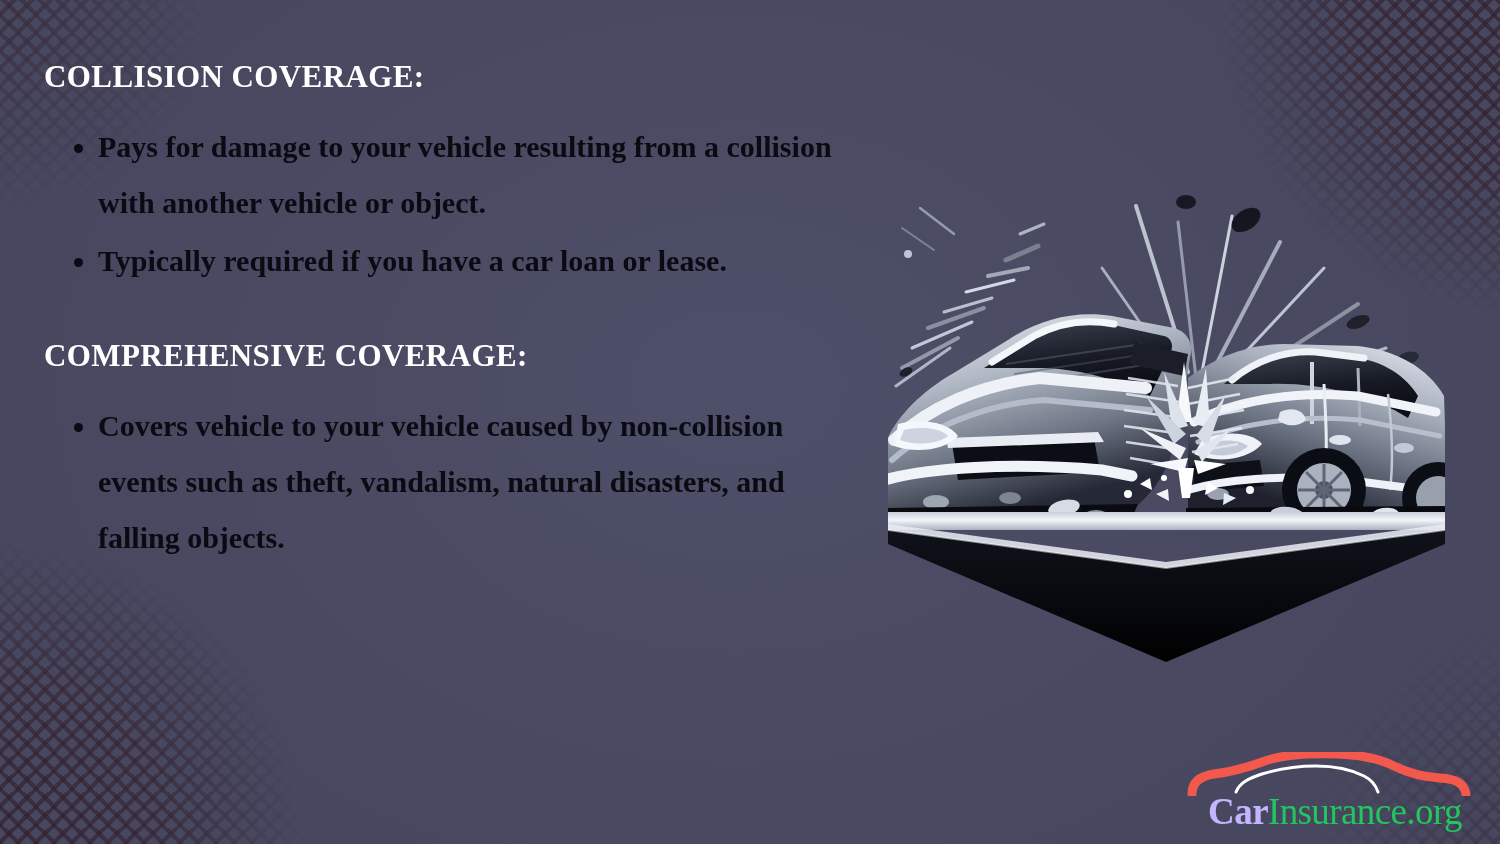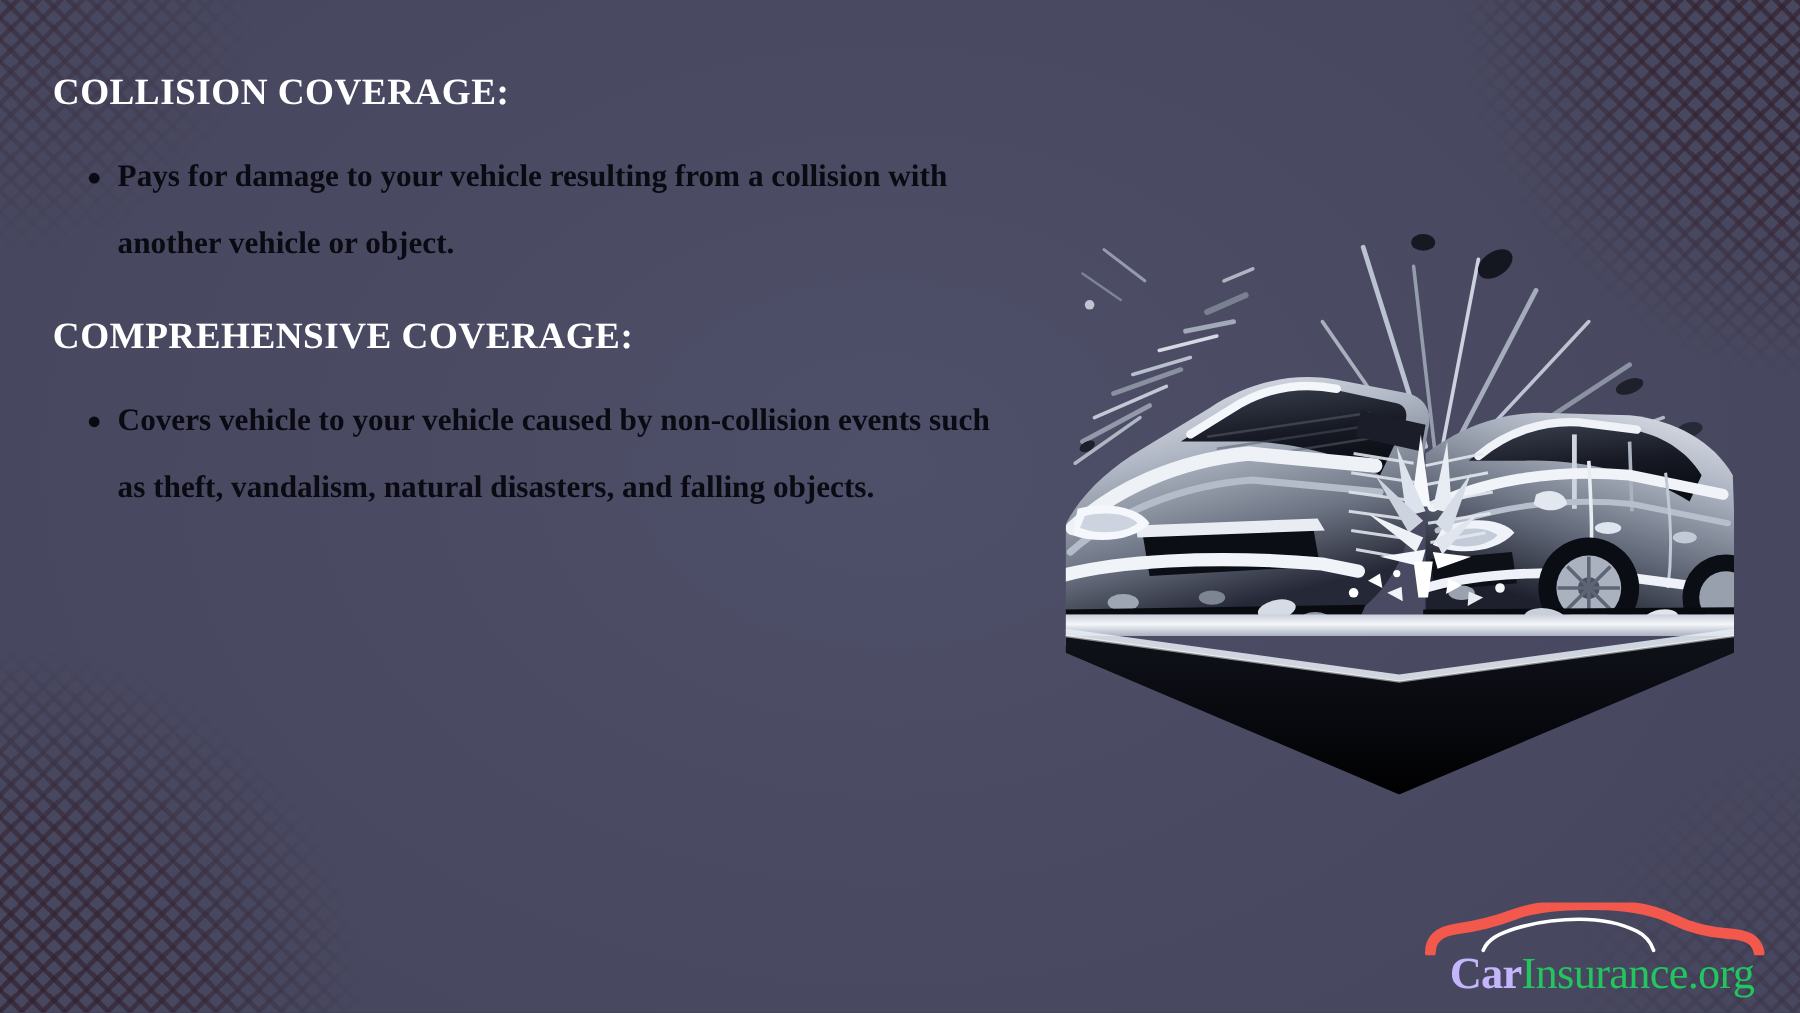--- a/index.html
+++ b/index.html
@@ -57,27 +57,27 @@
   .section { margin-bottom: 4px; }
   .section-heading {
     color: #ffffff;
     font-size: 31px;
     font-weight: 700;
     letter-spacing: .4px;
     line-height: 1.25;
     margin: 0 0 22px 0;
     text-transform: uppercase;
   }
-  .section + .section .section-heading { margin-top: 30px; }
+  .section + .section .section-heading { margin-top: 48px; }
   .bullets { list-style: none; margin: 0; padding: 0; }
   .bullet {
     position: relative;
     padding-left: 54px;
     color: #0a0a12;
-    font-size: 26px;
+    font-size: 30px;
     font-weight: 700;
     line-height: 56px;
     margin-bottom: 2px;
     max-width: 760px;
   }
   .bullet::before {
     content: "";
     position: absolute;
     left: 30px;
     top: 25px;
@@ -128,20 +128,21 @@
 
   <div class="bg-base"></div>
   <div class="bg-dots"></div>
 
   <div class="text-col">
 
     <div class="section">
       <h2 class="section-heading">COLLISION COVERAGE:</h2>
       <ul class="bullets">
         <li class="bullet">Pays for damage to your vehicle resulting from a collision with another vehicle or object.</li>
+        <li class="bullet">Typically required if you have a car loan or lease.</li>
       </ul>
     </div>
 
     <div class="section">
       <h2 class="section-heading">COMPREHENSIVE COVERAGE:</h2>
       <ul class="bullets">
         <li class="bullet">Covers vehicle to your vehicle caused by non-collision events such as theft, vandalism, natural disasters, and falling objects.</li>
       </ul>
     </div>
 

